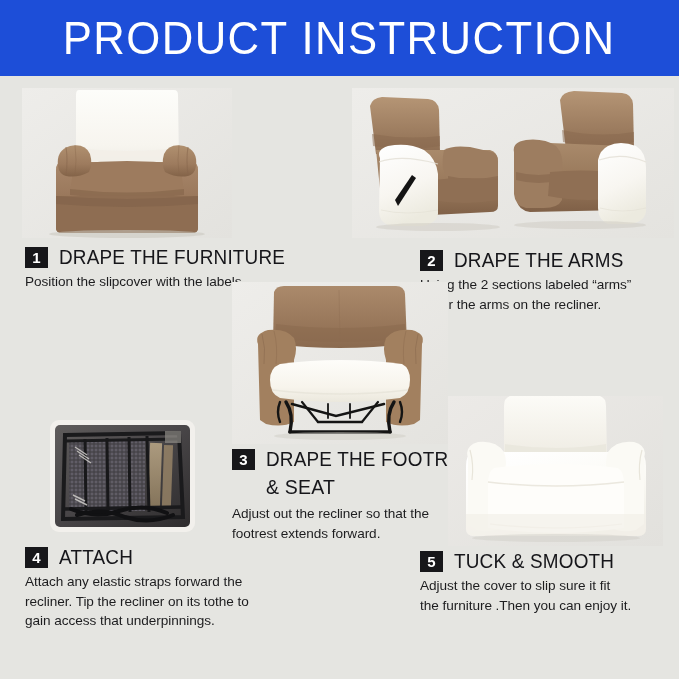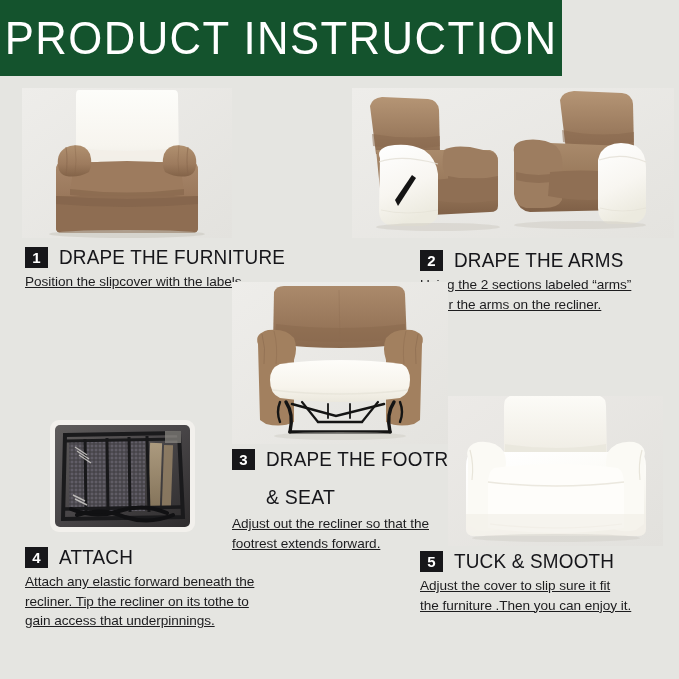--- a/index.html
+++ b/index.html
@@ -21,23 +21,23 @@
     width: 679px;
     height: 679px;
     background: #e5e5e1;
     overflow: hidden;
   }
 
   
   #header-bar {
     position: absolute;
     left: 0; top: 0;
-    width: 562px;
+    width: 679px;
     height: 76px;
-    background: #14532d;
+    background: #1d4ed8;
     display: flex;
     align-items: center;
     justify-content: center;
   }
   #header-title {
     color: #ffffff;
     font-size: 47px;
     line-height: 48px;
     font-weight: 400;
     letter-spacing: 1.5px;
@@ -74,33 +74,33 @@
     color: #16161a;
     font-weight: 400;
     letter-spacing: 0.2px;
     transform: scaleX(0.97);
     transform-origin: left center;
   }
   .step-subtitle {
     font-size: 19.5px;
     line-height: 25px;
     color: #16161a;
-    margin-top: 15px;
+    margin-top: 5px;
     margin-left: 34px;
     letter-spacing: 0.2px;
     white-space: nowrap;
   }
   .step-body {
     margin-top: 4px;
     font-size: 13.6px;
     line-height: 19.5px;
     color: #1d1d1f;
     letter-spacing: -0.05px;
   }
-  .step-body span { display: block; white-space: nowrap; text-decoration: underline; }
+  .step-body span { display: block; white-space: nowrap; }
 
   
   .art { position: absolute; overflow: hidden; }
   .art svg { display: block; width: 100%; height: 100%; }
 
   
   #art-step4 {
     border-radius: 9px;
     background: #f2f0ec;
     padding: 5px;
@@ -372,21 +372,21 @@
       </svg>
     </div>
   </div>
 
   <div class="step-block" id="step4-text" style="left:25px; top:546px; width:290px;">
     <div class="step-head">
       <span class="badge">4</span>
       <span class="step-title">ATTACH</span>
     </div>
     <div class="step-body">
-      <span>Attach any elastic forward beneath the</span>
+      <span>Attach any elastic straps forward the</span>
       <span>recliner. Tip the recliner on its tothe to</span>
       <span>gain access that underpinnings.</span>
     </div>
   </div>
 
   <div class="art" id="art-step5" style="left:448px; top:396px; width:215px; height:150px;">
     <svg viewBox="0 0 215 150" preserveAspectRatio="xMidYMid meet">
       <defs>
         <linearGradient id="g5bg" x1="0" y1="0" x2="1" y2="1">
           <stop offset="0%" stop-color="#eceae7"></stop>

